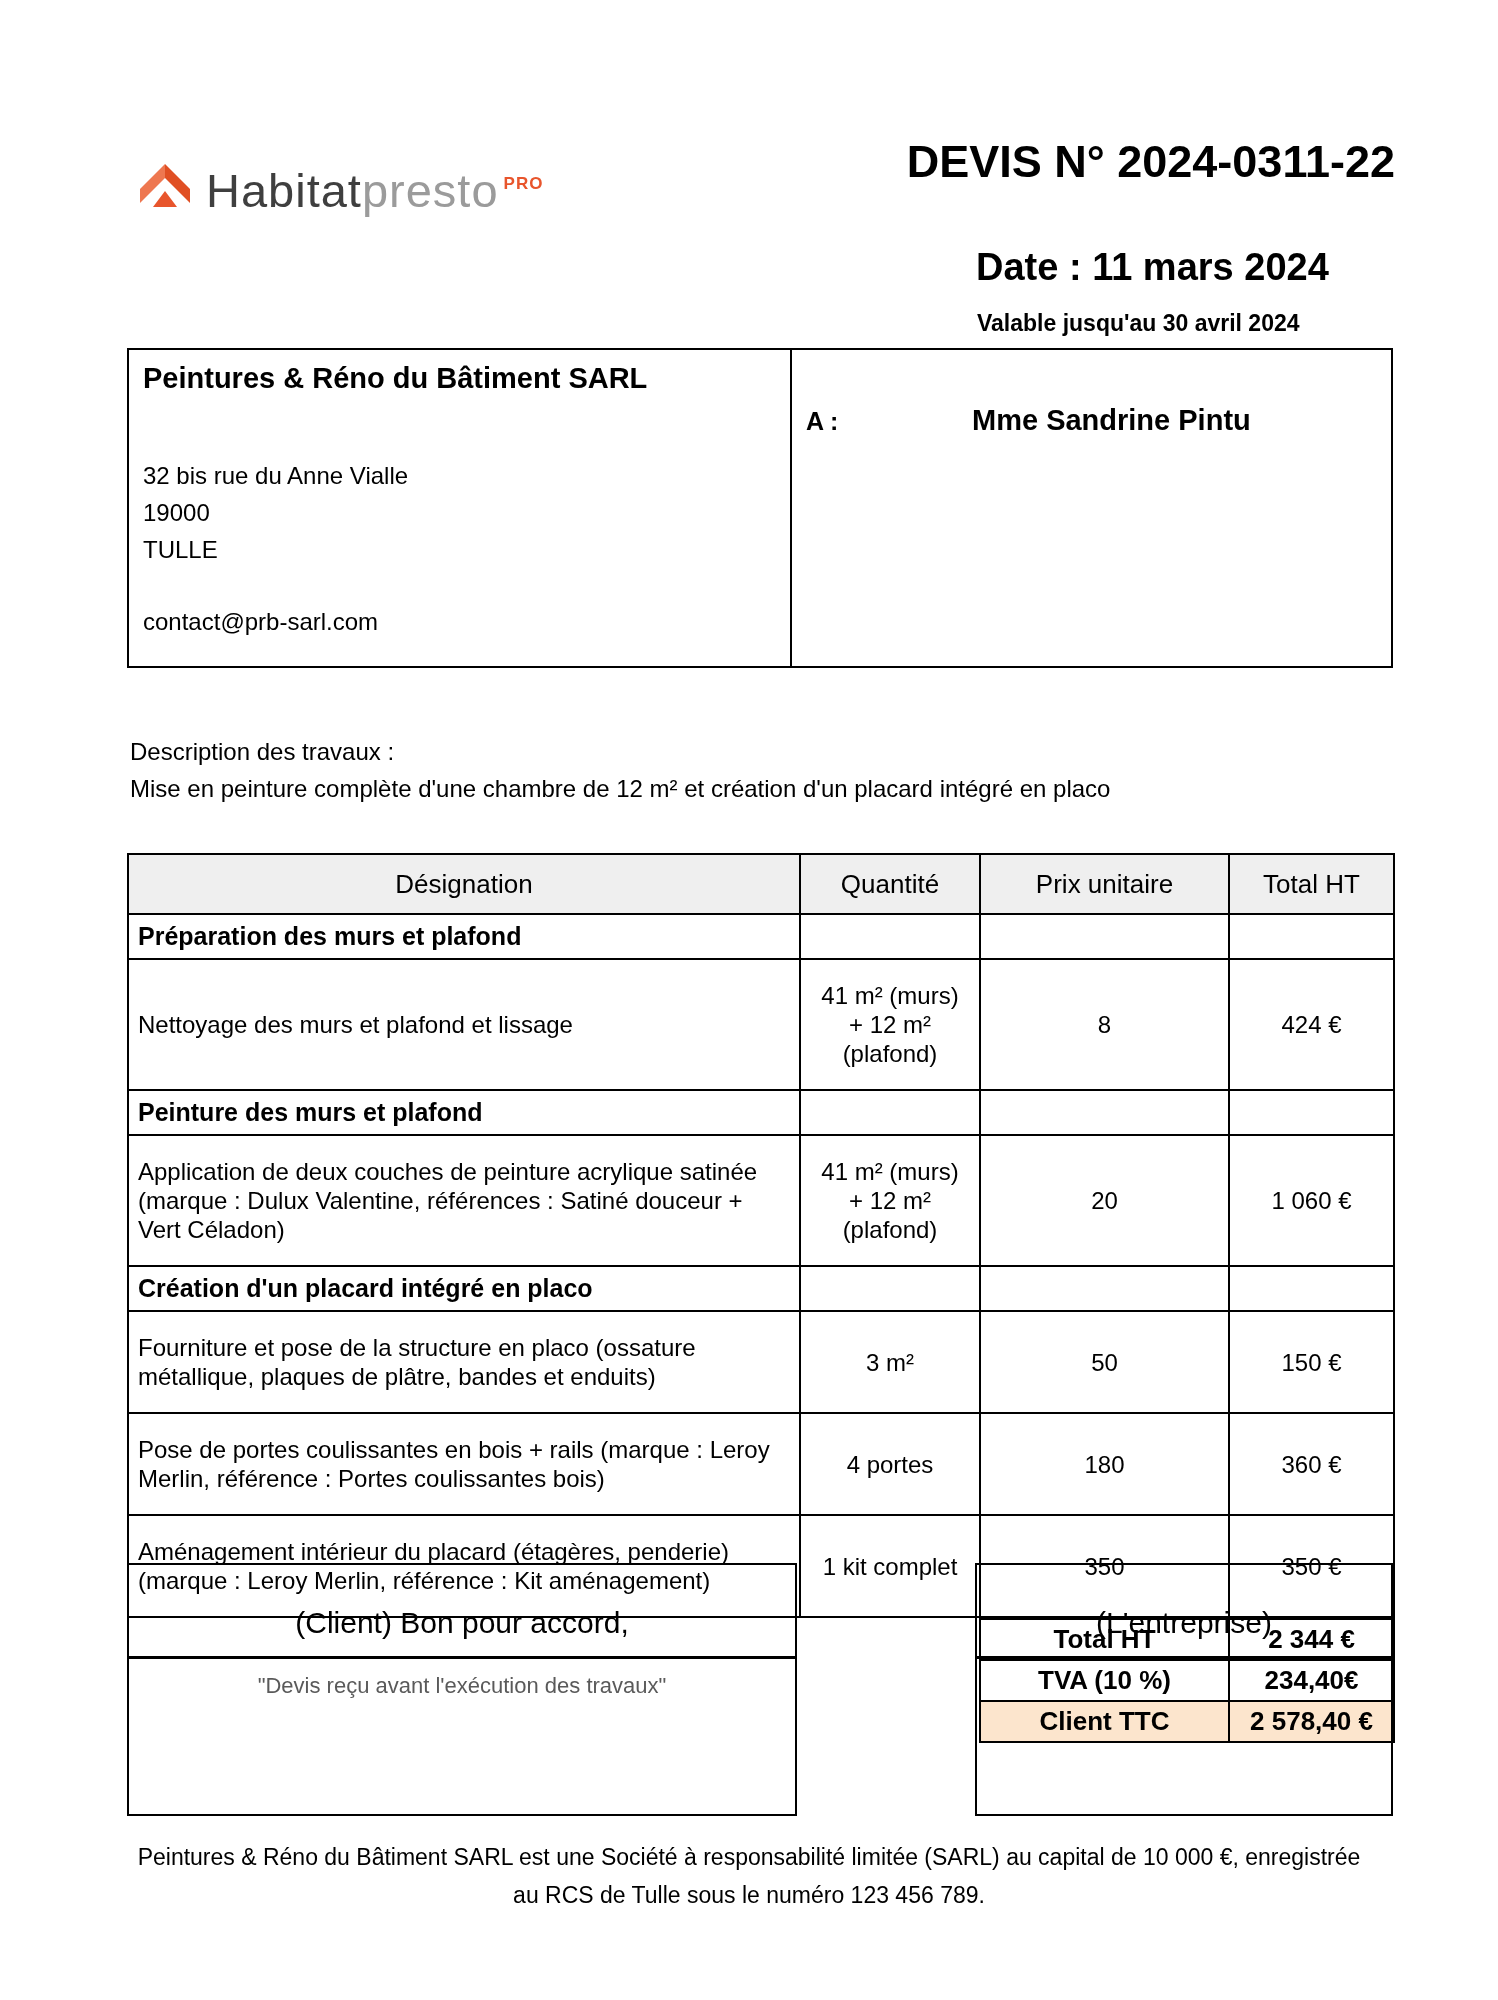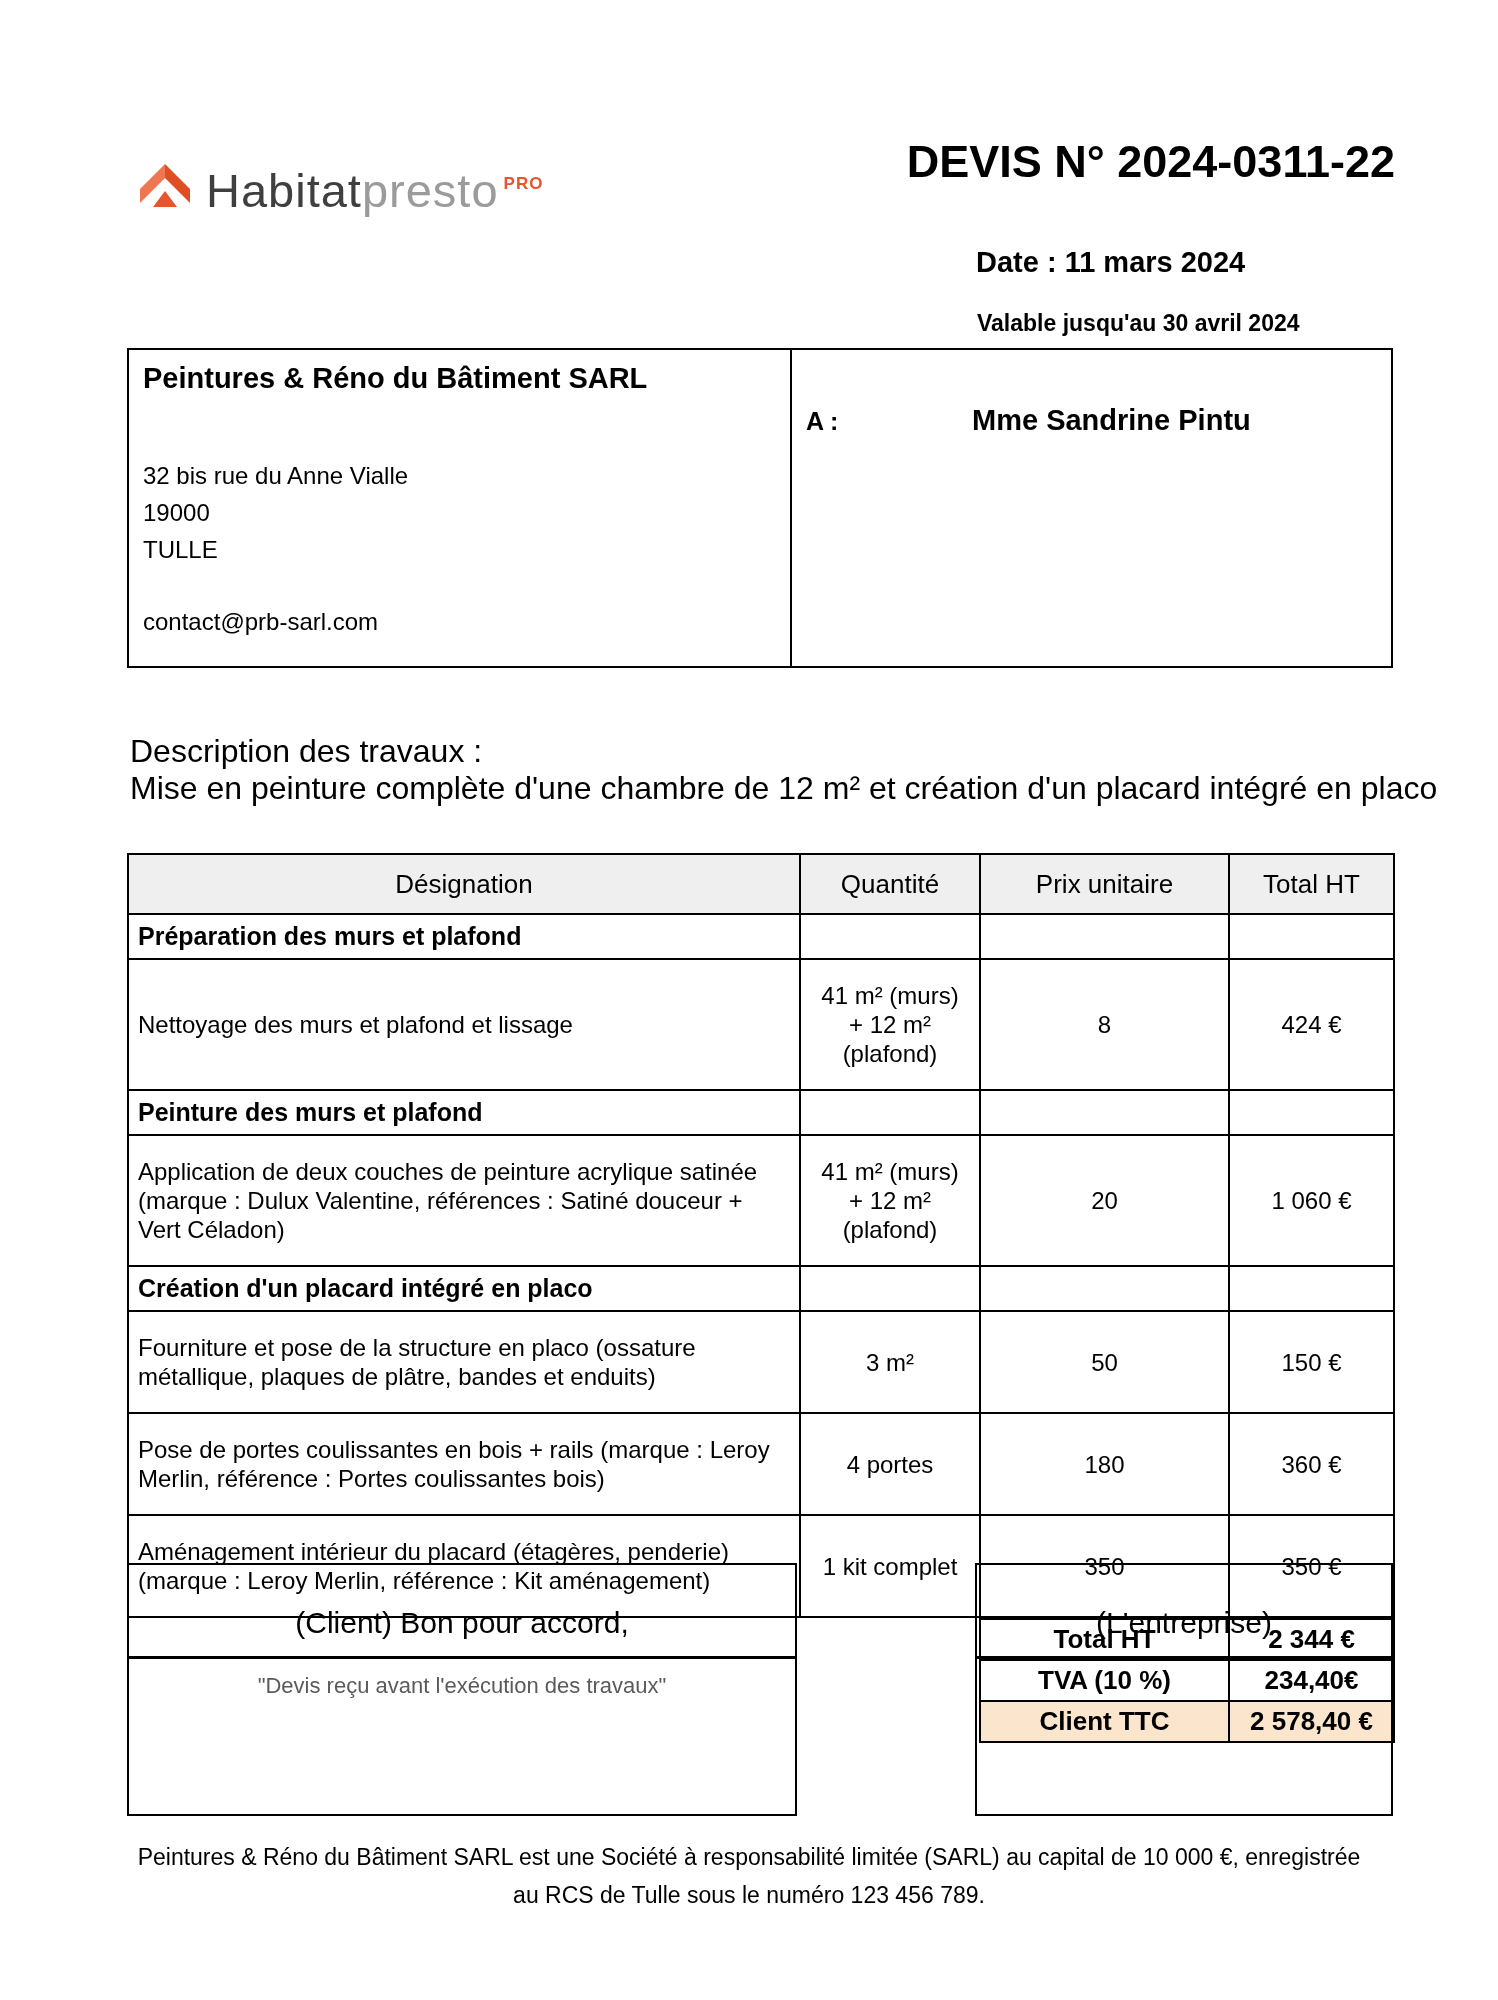--- a/index.html
+++ b/index.html
@@ -22,40 +22,40 @@
   }
 
   
   .logo{position:absolute;left:138px;top:122px;display:flex;align-items:flex-start;margin-top:40px;}
   .logo svg{display:block;margin-right:14px;}
   .logo .word{font-size:47px;letter-spacing:1px;line-height:58px;}
   .logo .w-dark{color:#3f3f3f;}
   .logo .w-light{color:#9b9b9b;}
   .logo .badge{font-size:17px;font-weight:700;color:var(--accent);margin-left:5px;margin-top:12px;letter-spacing:1px;}
   .doc-title{position:absolute;top:136px;right:103px;font-size:45px;font-weight:700;white-space:nowrap;}
-  .date-line{position:absolute;left:976px;top:246px;font-size:29px;font-weight:700;white-space:nowrap;text-align:center;}
+  .date-line{position:absolute;left:976px;top:246px;font-size:38px;font-weight:700;white-space:nowrap;text-align:center;}
   .valid-line{position:absolute;left:977px;top:310px;font-size:23px;font-weight:700;white-space:nowrap;}
 
   
   .parties{position:absolute;left:127px;top:348px;width:1266px;height:320px;border:2px solid #000;display:flex;}
   .party-left{width:661px;padding:8px 14px;}
   .party-right{flex:1;border-left:2px solid #000;position:relative;}
   .company-name{font-size:29px;font-weight:700;margin-top:4px;}
   .addr{font-size:24px;line-height:37px;}
   .party-left .addr{margin-top:62px;}
   .company-email{font-size:24px;margin-top:40px;}
   .info-row{position:absolute;left:14px;right:8px;display:flex;align-items:baseline;}
   .info-row.r1{top:54px;}
   .info-row.r2{top:134px;}
   .info-label{width:166px;font-size:25px;font-weight:700;flex:none;}
   .client-name{font-size:29px;font-weight:700;}
   .client-addr{font-size:24px;line-height:40px;}
 
   
-  .description{position:absolute;left:130px;top:733px;font-size:32px;line-height:37px;}
+  .description{position:absolute;left:130px;top:733px;font-size:24px;line-height:37px;}
 
   
   .table-wrap{position:absolute;left:127px;top:853px;width:1266px;}
   table{border-collapse:collapse;table-layout:fixed;}
   .items{width:1266px;}
   .items th,.items td{border:2px solid #000;}
   .items th{height:60px;background:var(--table-header-bg);font-weight:400;font-size:26px;text-align:center;}
   .items td{font-size:24px;line-height:29px;padding:21px 9px;}
   .items td.sec{font-size:25px;font-weight:700;padding:7px 9px;}
   .items td.c{text-align:center;}

